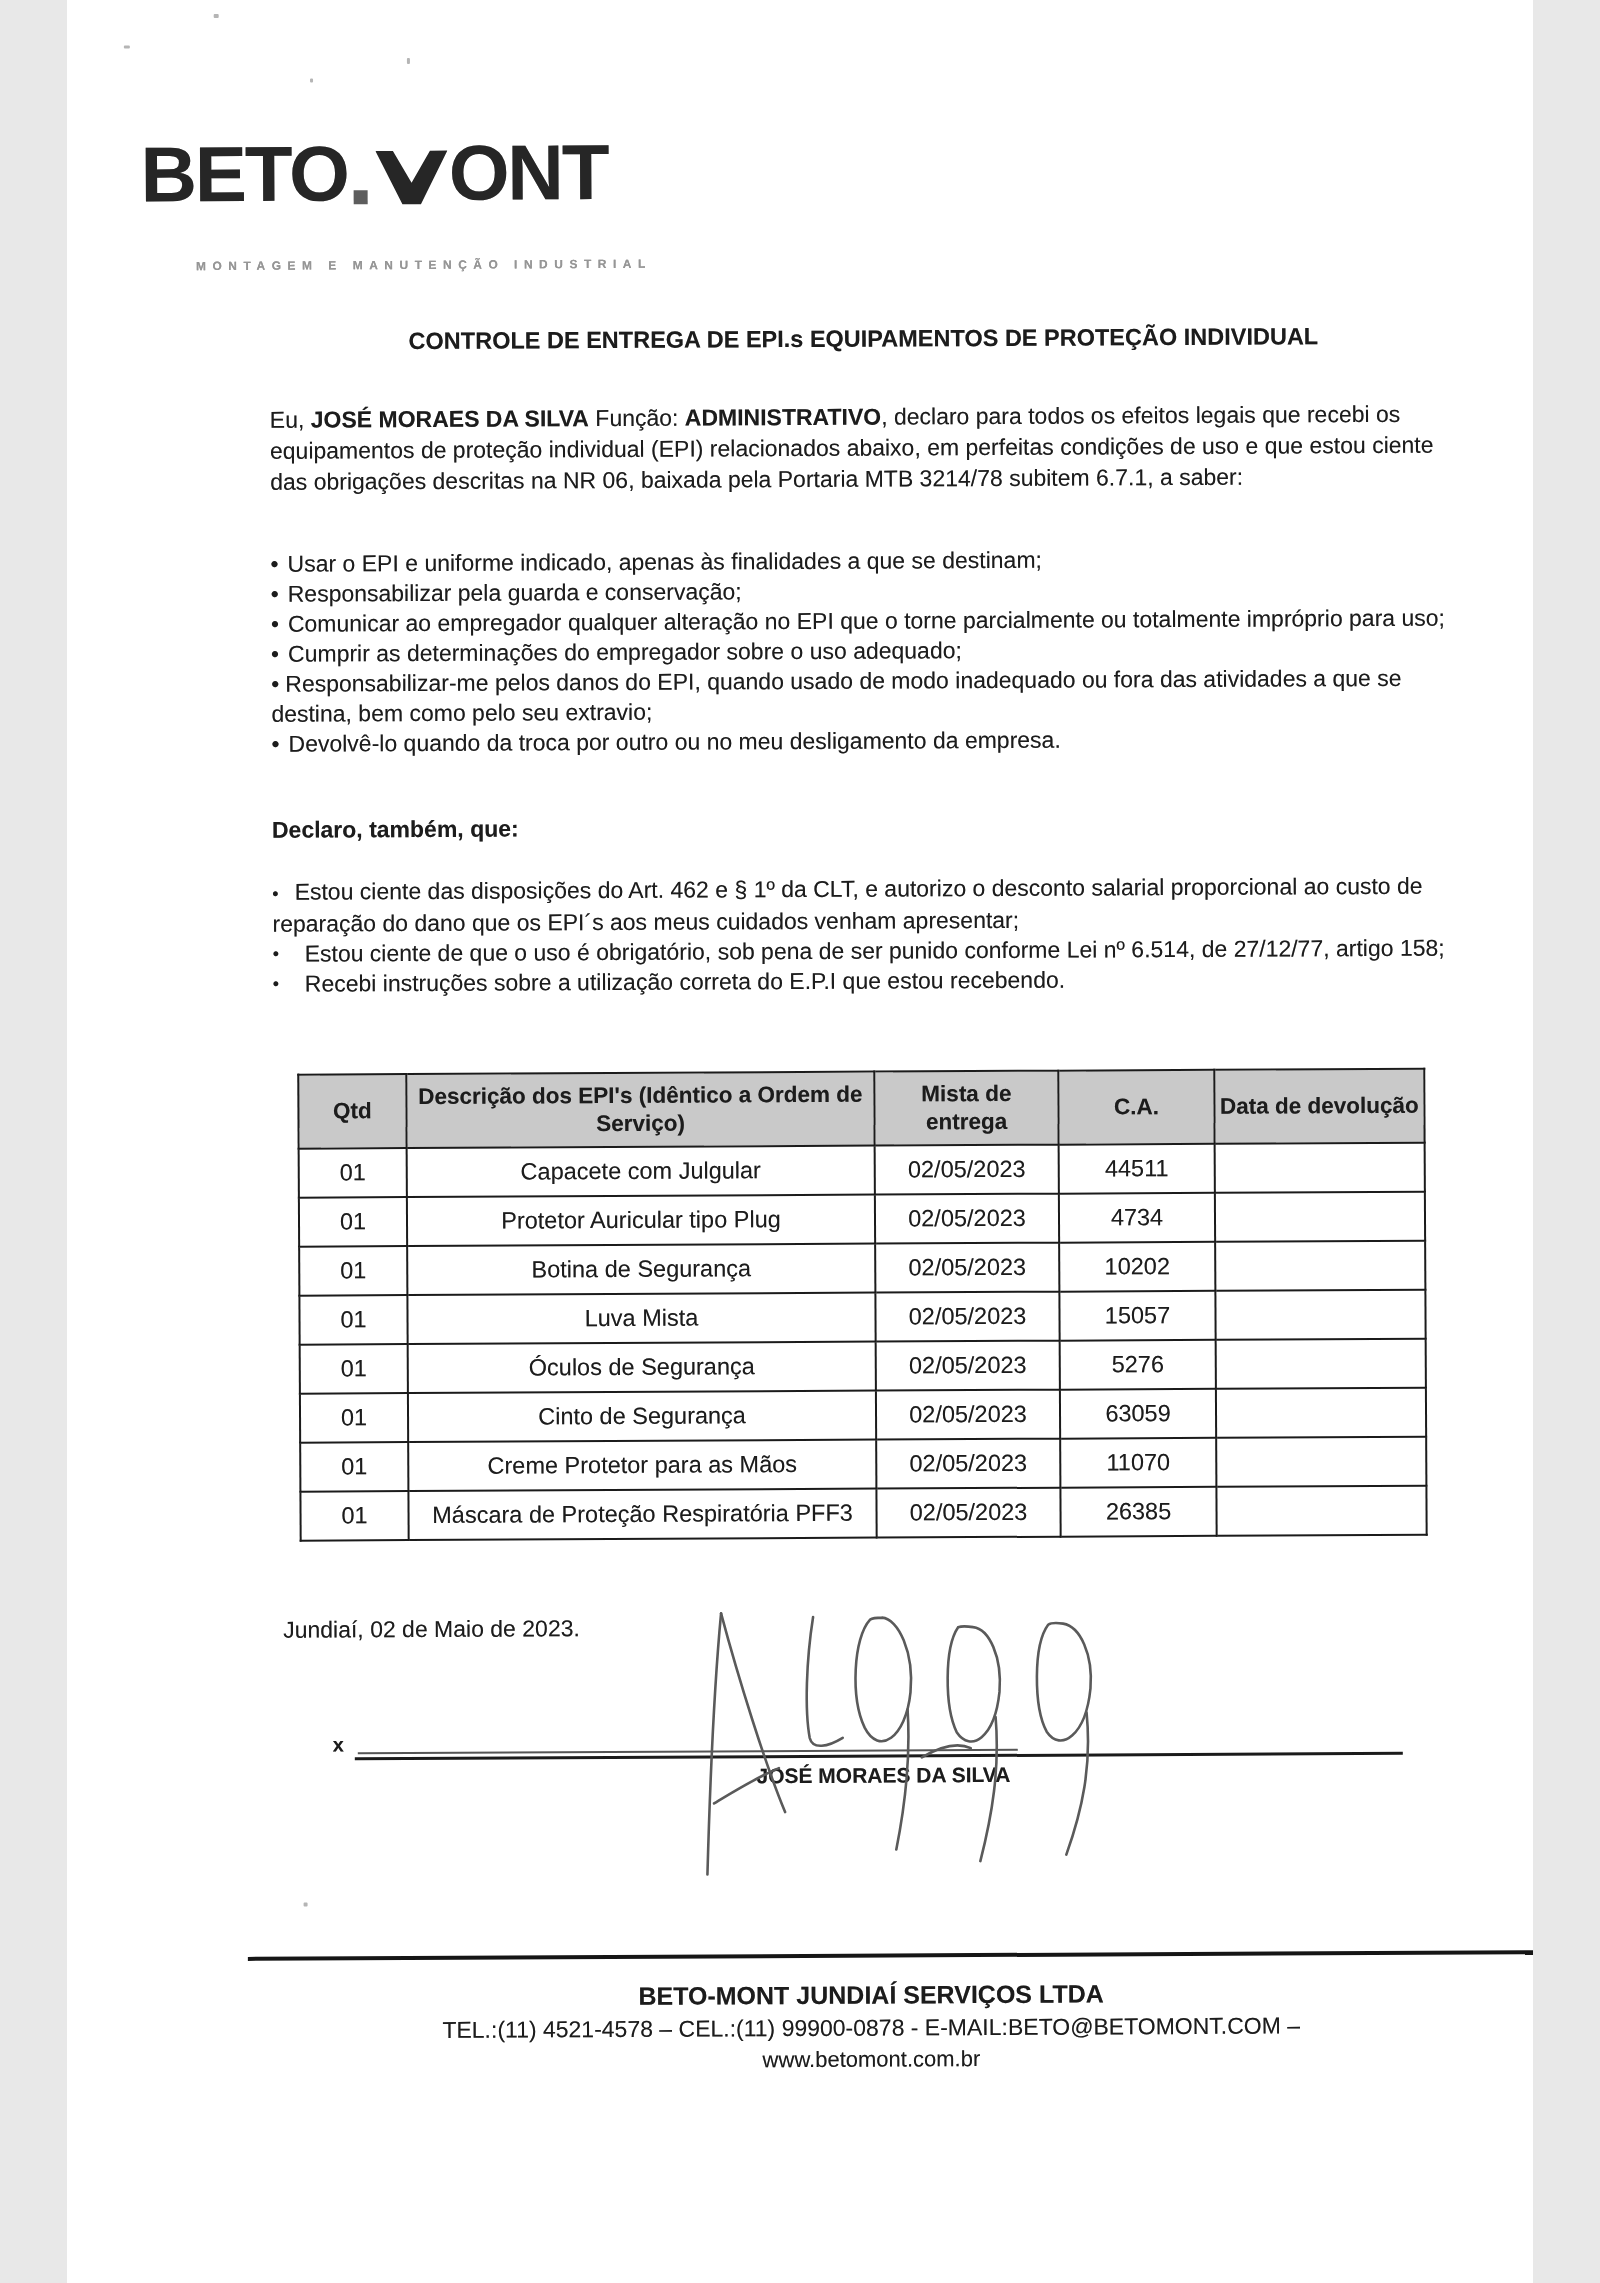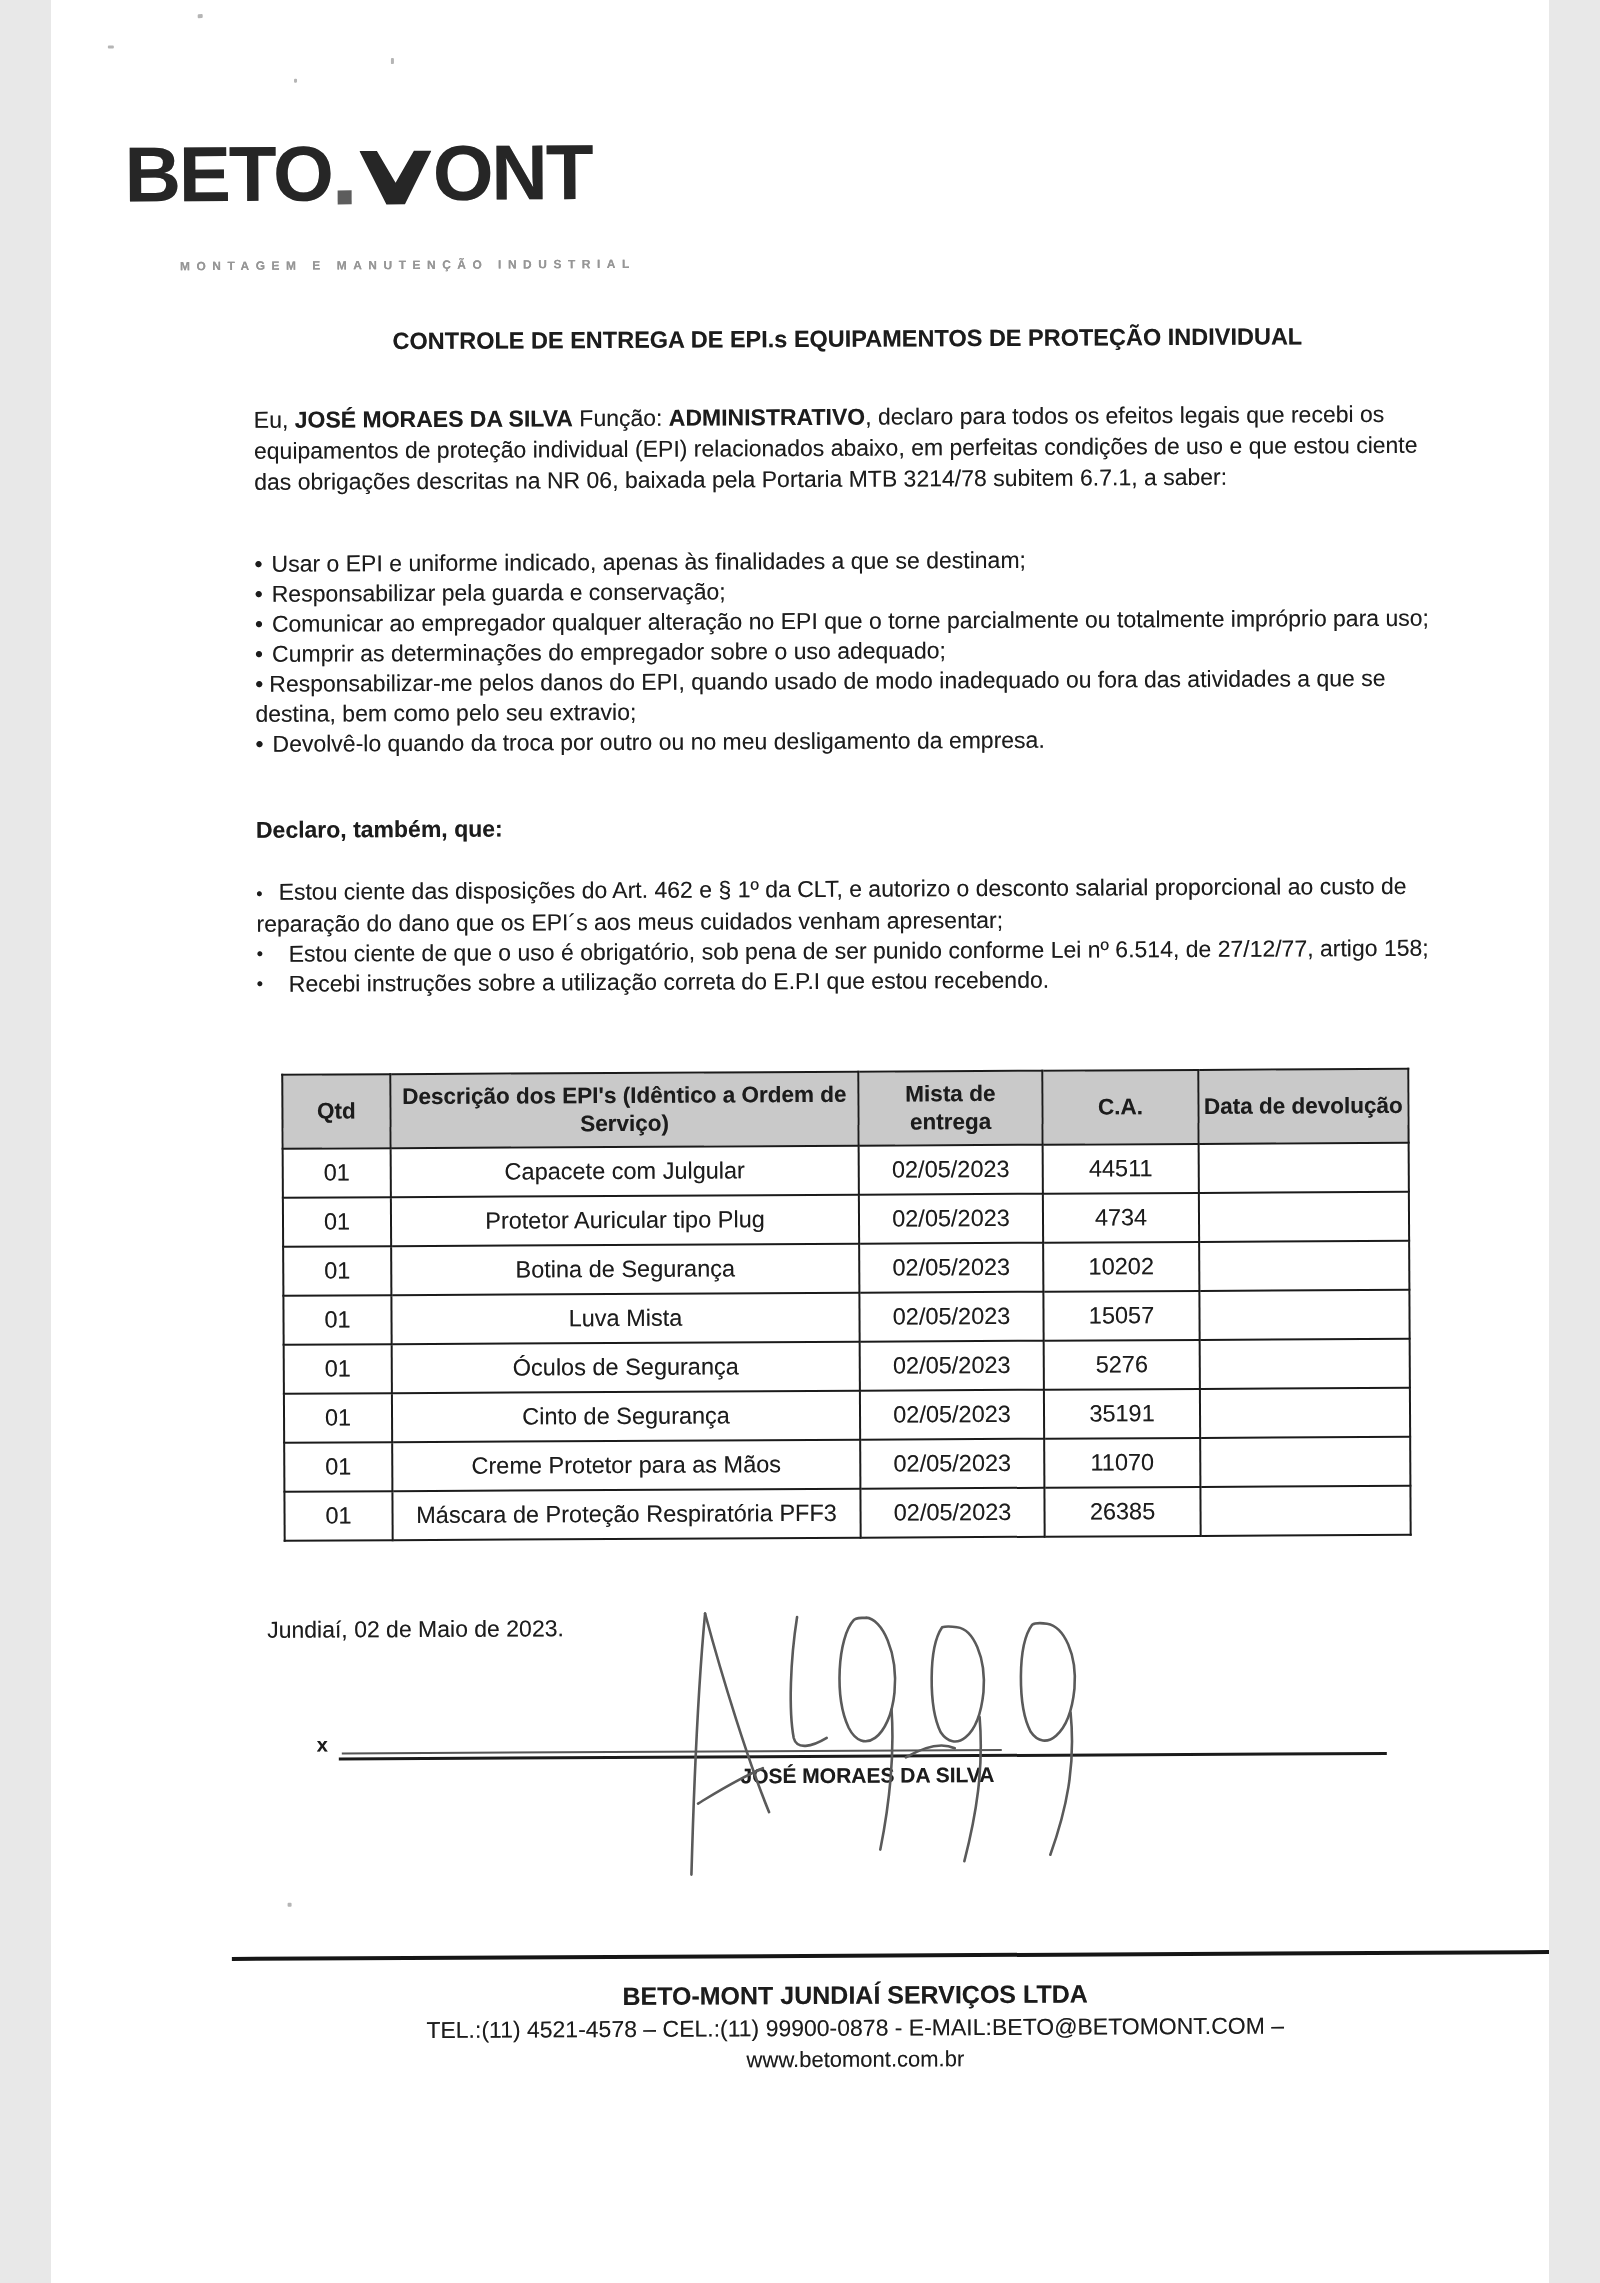--- a/index.html
+++ b/index.html
@@ -1,19 +1,19 @@
 <!DOCTYPE html>
 <html><head>
 <meta charset="utf-8">
 <style>
   html,body{margin:0;padding:0;background:#e8e8e8;}
   .page{
     position:relative; width:1466px; height:2283px; background:#ffffff;
     font-family:"Liberation Sans","DejaVu Sans",sans-serif; color:#1c1c1c;
-    overflow:hidden; margin:0 auto;padding-left:32px;
+    overflow:hidden; margin:0 auto;
   }
   #sheet{position:absolute; inset:0; transform:rotate(-0.3deg); transform-origin:50% 45%;
          text-shadow:0 0 0.6px rgba(45,45,45,0.45);}
 
   
   .logo{position:absolute; left:78px; top:140px; display:flex; align-items:flex-end;
         font-weight:bold; font-size:78px; line-height:0.82; letter-spacing:-2px; color:#262626;}
   .logo-dot{width:14px; height:14px; background:#5d5d5d; margin:0 4px 2px 6px;}
   .logo-m{width:72px; height:55px; margin:0 1px 1px 4px; fill:#262626;}
   .tagline{position:absolute; left:133px; top:256px; font-size:12px; letter-spacing:6.5px;
@@ -181,21 +181,21 @@
           <td>01</td>
             <td>Óculos de Segurança</td>
             <td>02/05/2023</td>
             <td>5276</td>
             <td></td>
         </tr>
         <tr>
           <td>01</td>
             <td>Cinto de Segurança</td>
             <td>02/05/2023</td>
-            <td>35191</td>
+            <td>63059</td>
             <td></td>
         </tr>
         <tr>
           <td>01</td>
             <td>Creme Protetor para as Mãos</td>
             <td>02/05/2023</td>
             <td>11070</td>
             <td></td>
         </tr>
         <tr>

